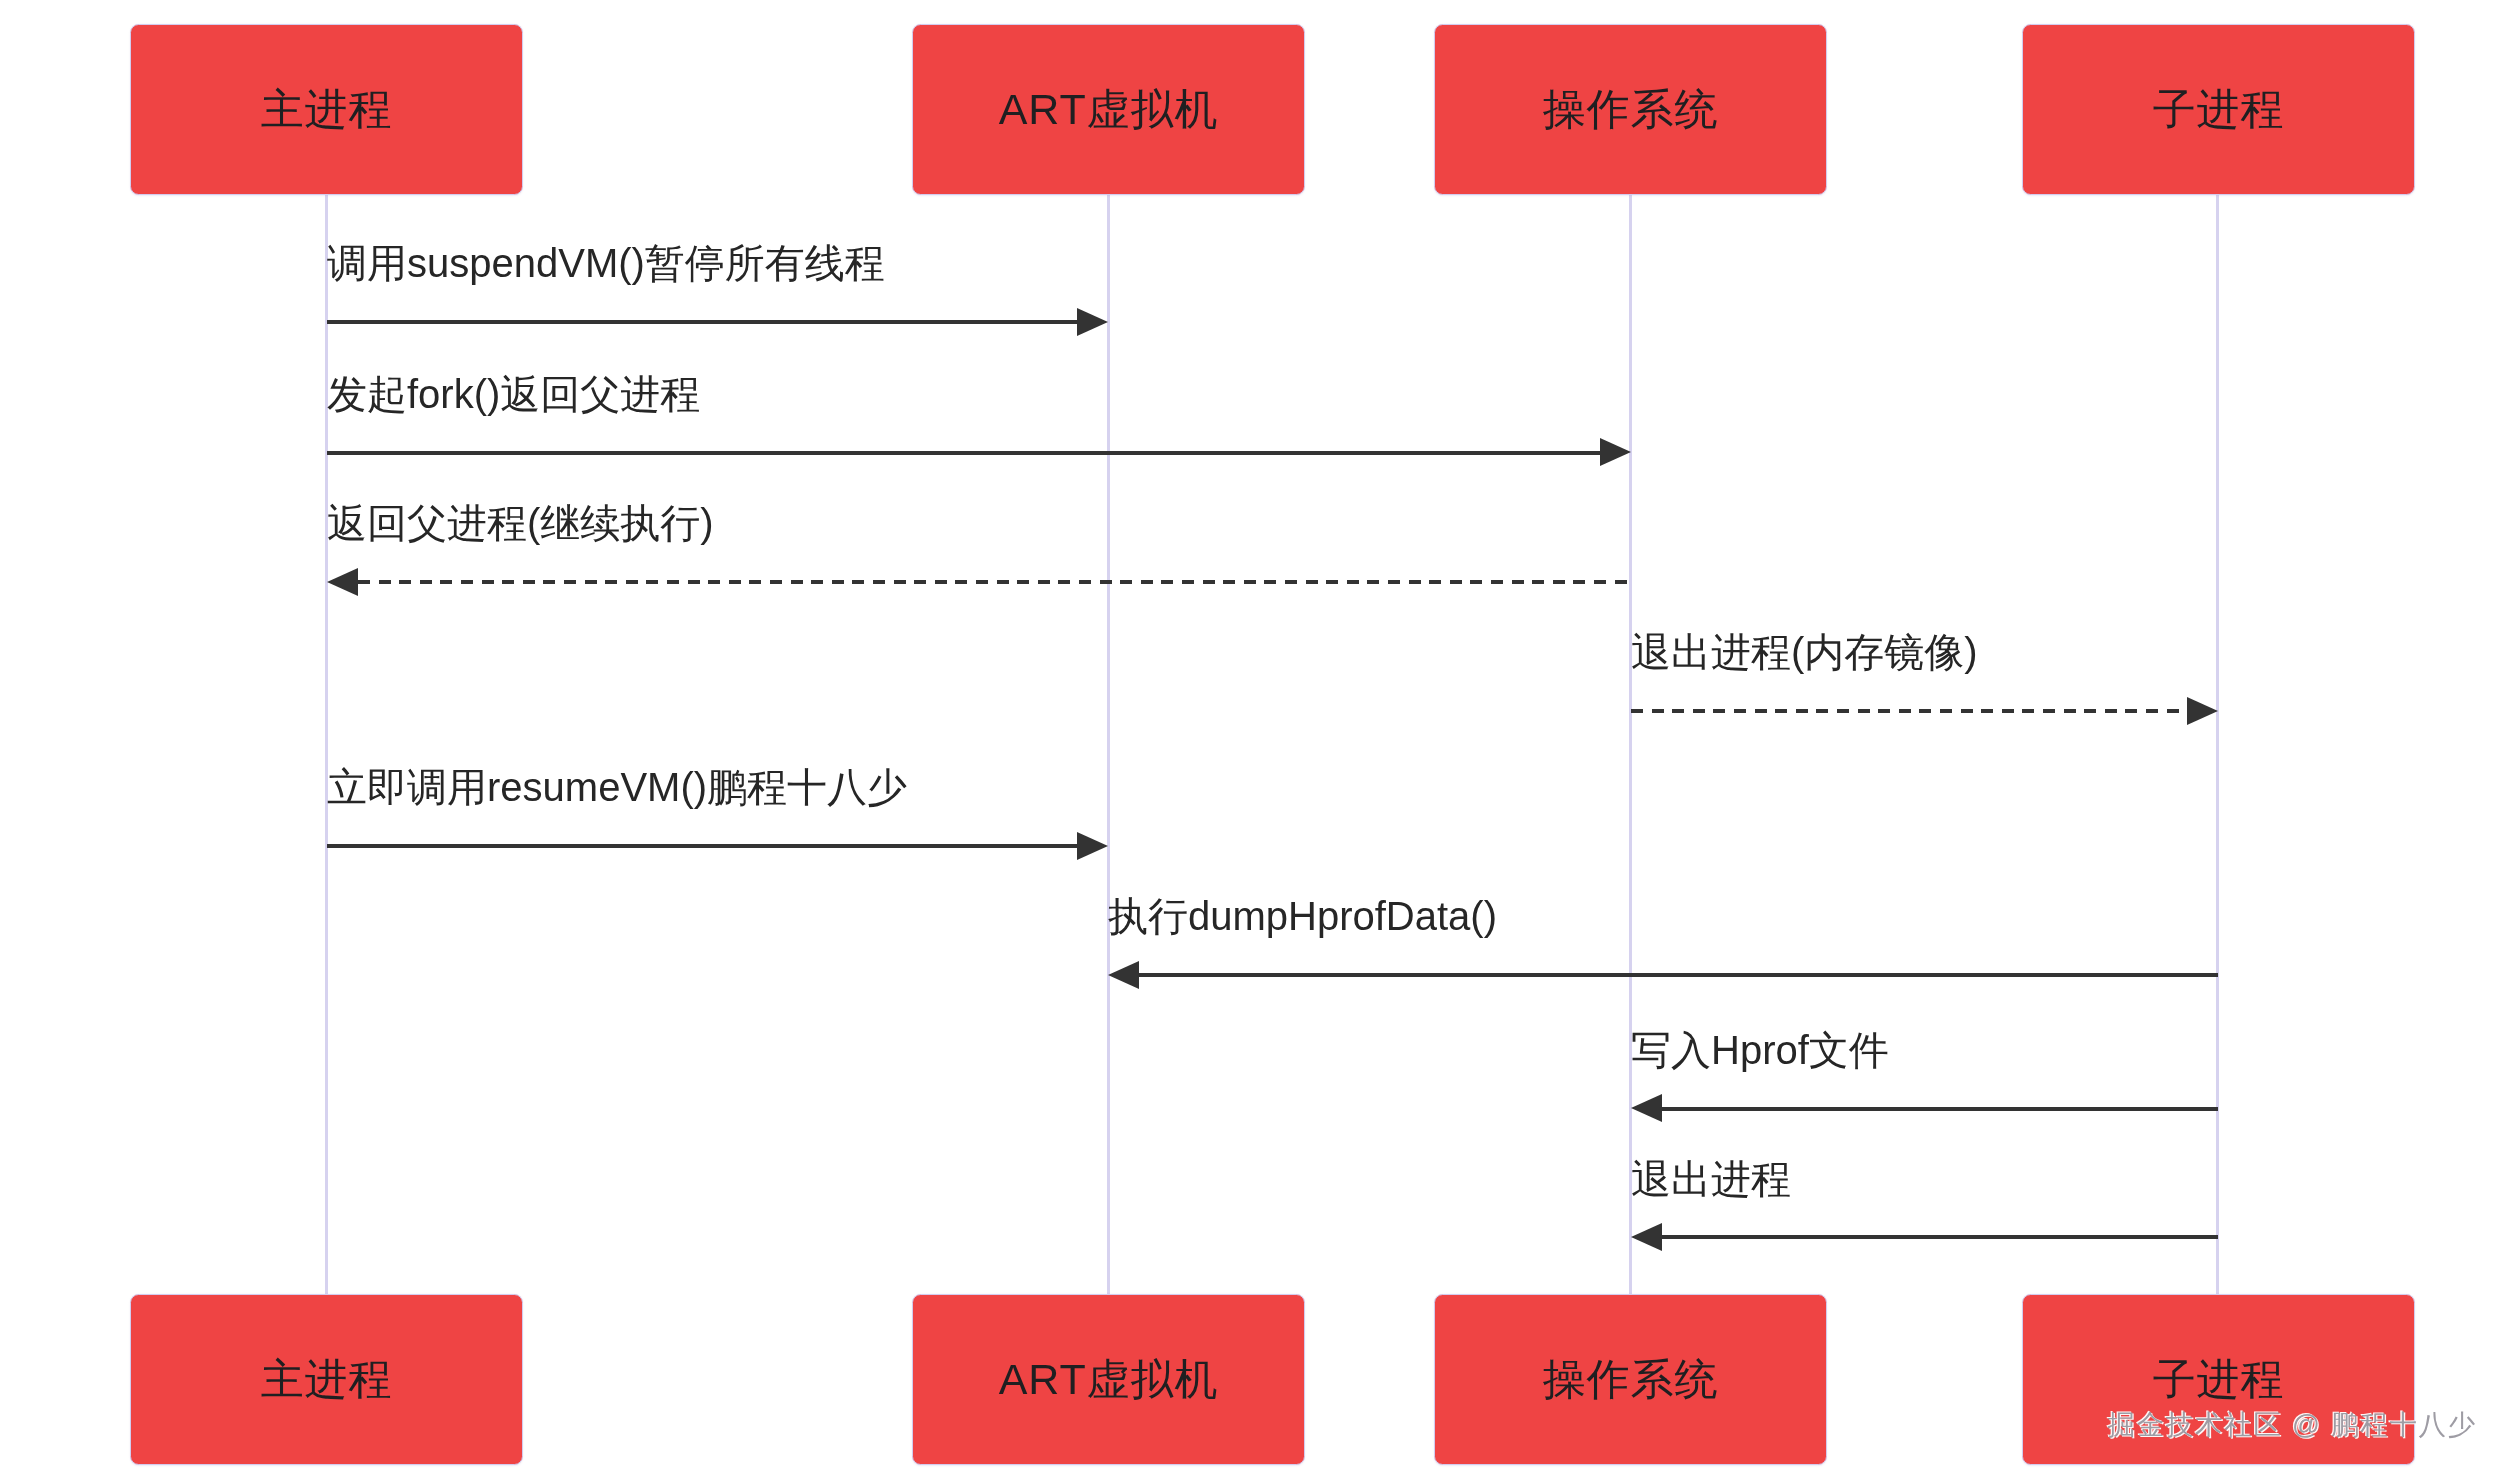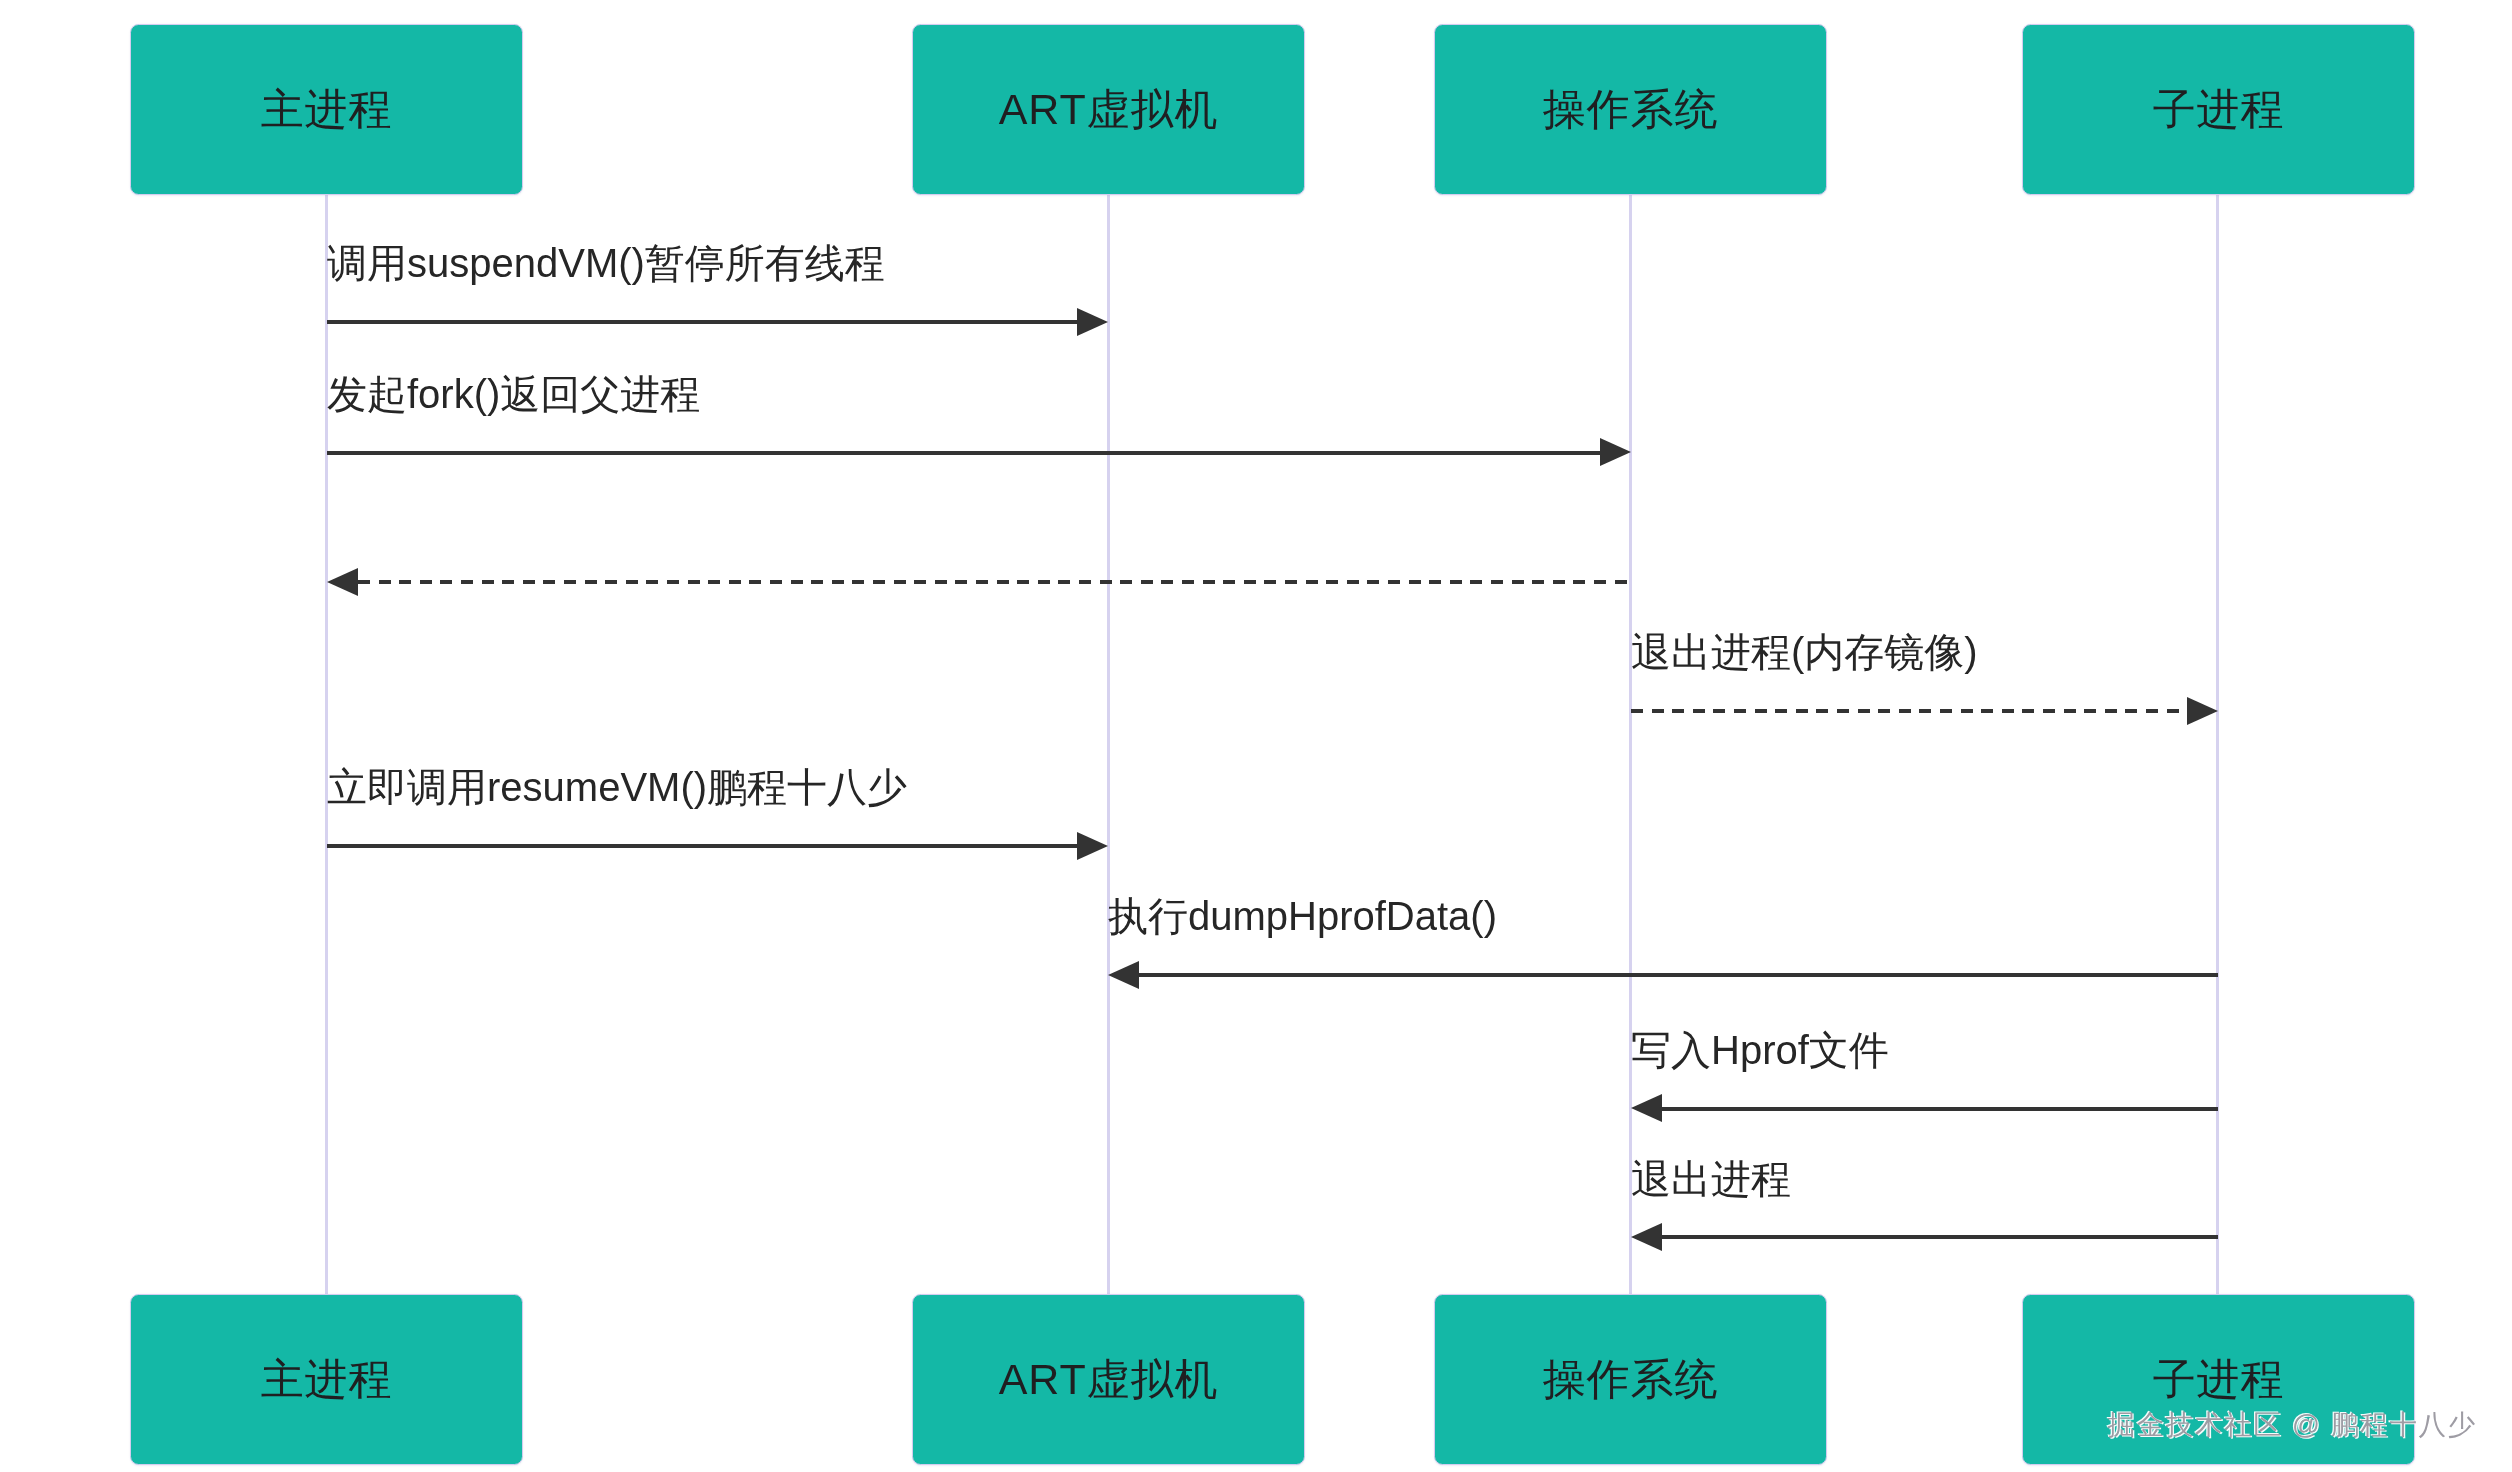--- a/index.html
+++ b/index.html
@@ -15,21 +15,21 @@
     position: absolute;
     top: 195px;
     height: 1099px;
     width: 3.4px;
     background: #d6d2ef;
   }
   .actor {
     position: absolute;
     width: 393px;
     height: 171px;
-    background: #14b8a6;
+    background: #ef4444;
     border: 1.7px solid #d3ccef;
     border-radius: 8.6px;
     box-sizing: border-box;
     display: flex;
     align-items: center;
     justify-content: center;
     box-shadow: 0 0.9px 1.7px rgba(120,110,180,0.12);
   }
   .actor span {
     font-size: 43px;
@@ -94,20 +94,21 @@
   </div>
 
   <div class="msg-label" style="left:327px;width:782px;top:240px">调用suspendVM()暂停所有线程</div>
   <div class="line" style="left:327px;width:756px;top:320px"></div>
   <div class="arr right" style="left:1077px;top:308px"></div>
 
   <div class="msg-label" style="left:327px;width:1304px;top:371px">发起fork()返回父进程</div>
   <div class="line" style="left:327px;width:1278px;top:451px"></div>
   <div class="arr right" style="left:1600px;top:438px"></div>
 
+  <div class="msg-label" style="left:327px;width:1304px;top:500px">返回父进程(继续执行)</div>
   <div class="line dashed" style="left:358px;width:1273px;top:580px"></div>
   <div class="arr left" style="left:327px;top:568px"></div>
 
   <div class="msg-label" style="left:1631px;width:587px;top:629px">退出进程(内存镜像)</div>
   <div class="line dashed" style="left:1631px;width:556px;top:709px"></div>
   <div class="arr right" style="left:2187px;top:697px"></div>
 
   <div class="msg-label" style="left:327px;width:782px;top:764px">立即调用resumeVM()鹏程十八少</div>
   <div class="line" style="left:327px;width:756px;top:844px"></div>
   <div class="arr right" style="left:1077px;top:832px"></div>

